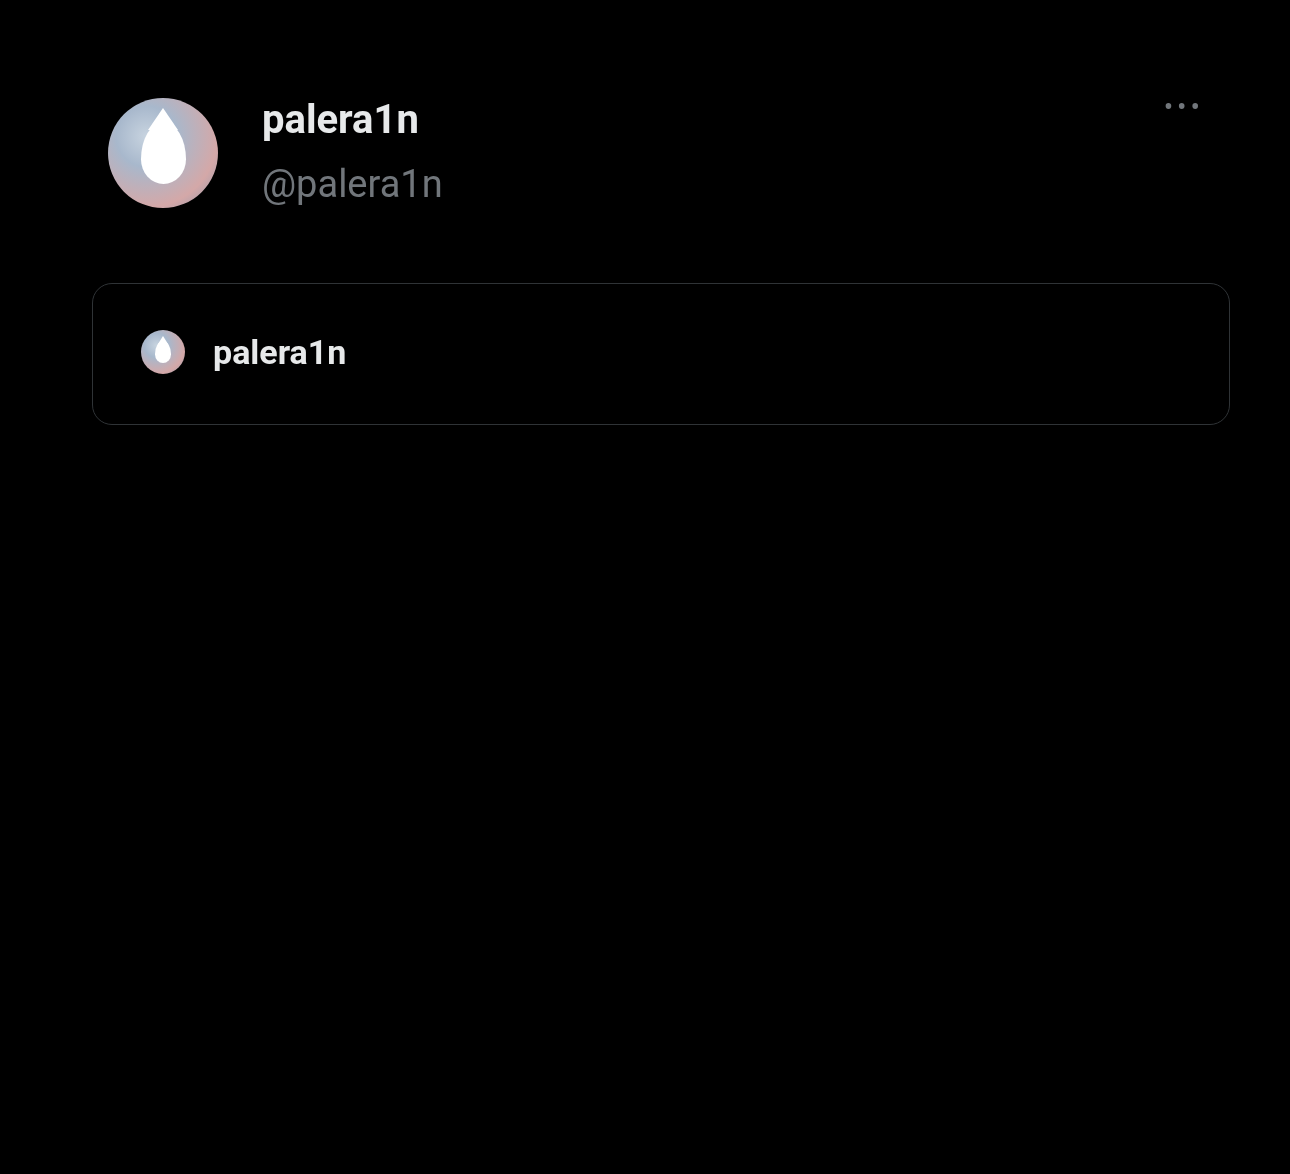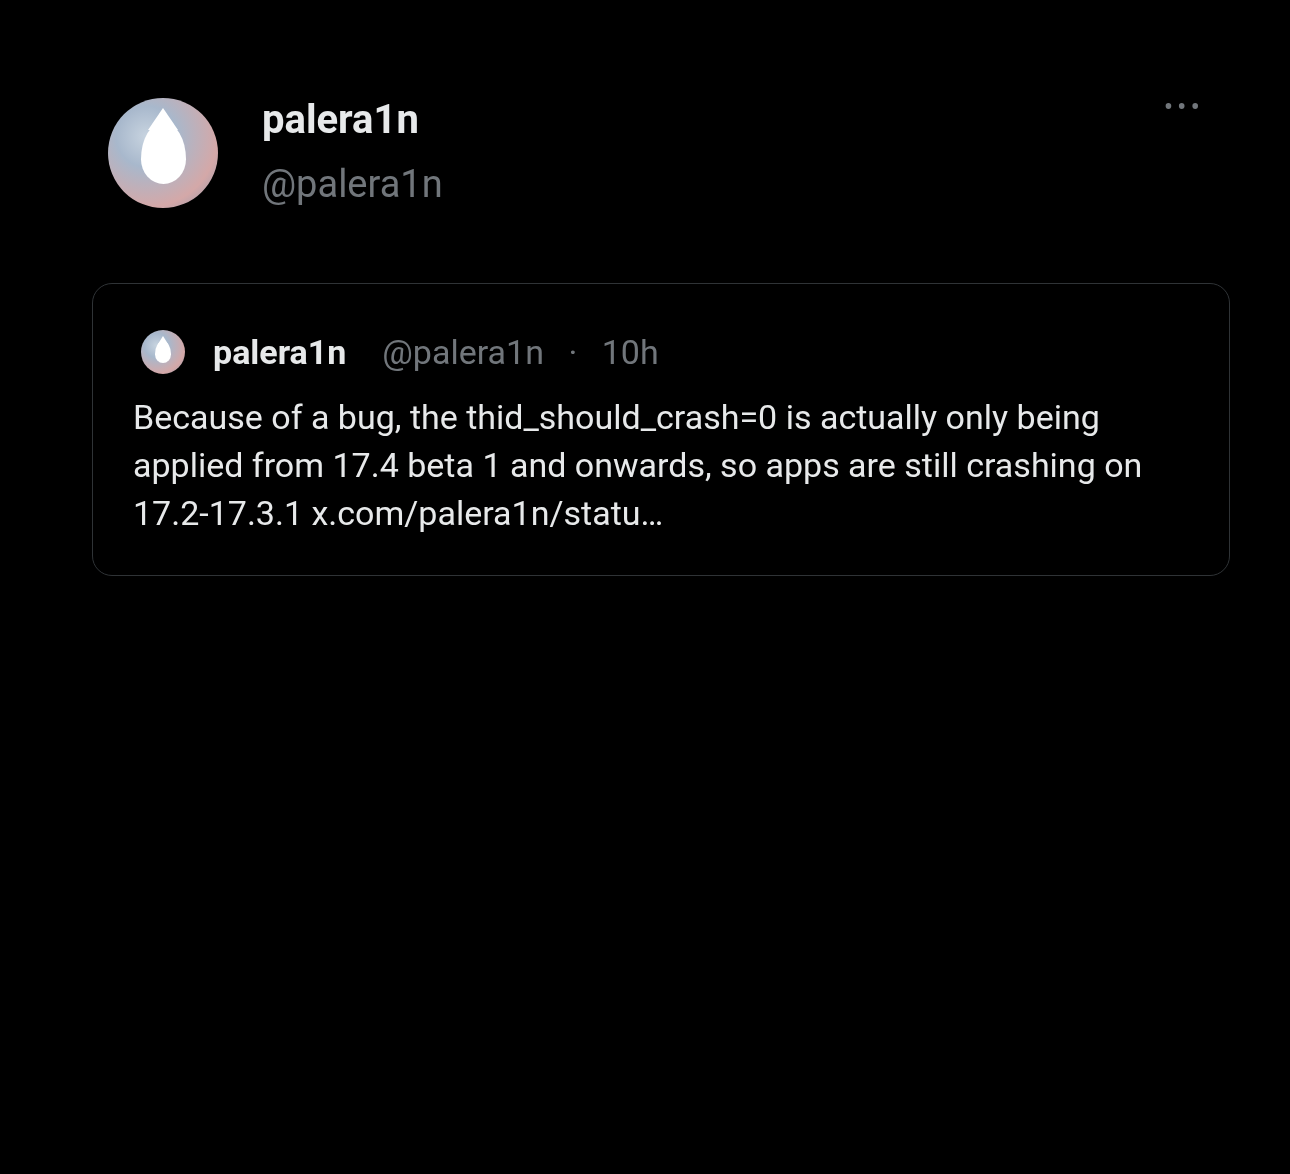--- a/index.html
+++ b/index.html
@@ -178,22 +178,16 @@
     </div>
   </div>
 
 
   <div class="quoted-tweet">
     <div class="quoted-header">
       <div class="quoted-avatar">
         <div class="quoted-avatar-drop"></div>
       </div>
       <span class="quoted-name">palera1n</span>
-      <span class="quoted-meta">
-        <span>@palera1n</span> 
-        <span>·</span> 
-        <span>10h</span>
-      </span>
     </div>
-    <div class="quoted-body">Because of a bug, the thid_should_crash=0 is actually only being applied from 17.4 beta 1 and onwards, so apps are still crashing on 17.2-17.3.1 x.com/palera1n/statu…</div>
   </div>
 
 </div>
 
 </body></html>

